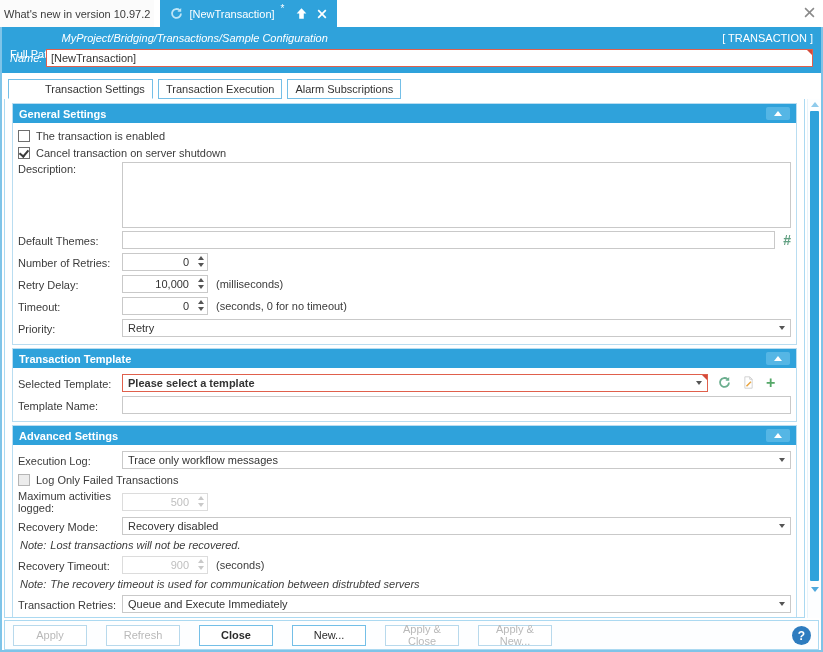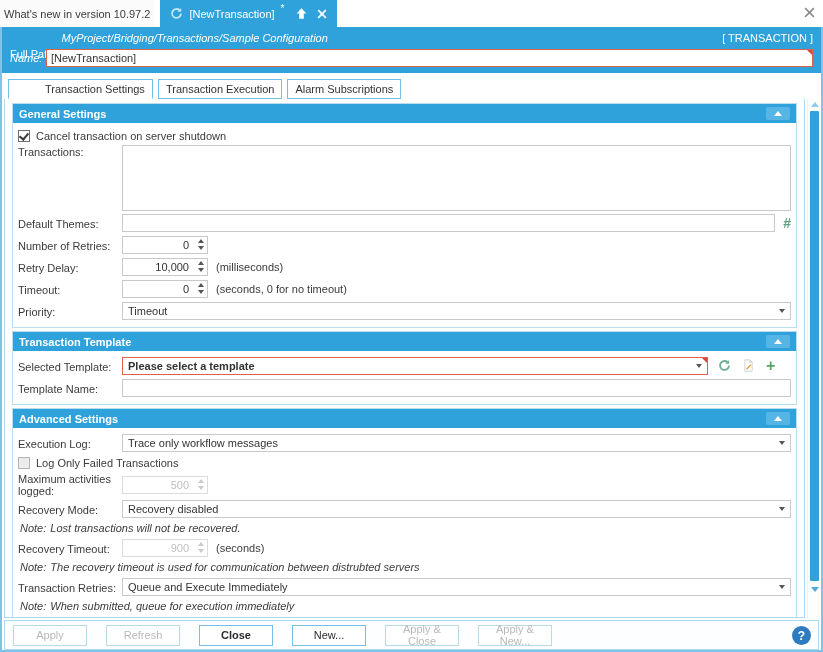--- a/index.html
+++ b/index.html
@@ -156,25 +156,29 @@
 
         <div class="section">
           <div class="section-header">
             <span>General Settings</span>
             <span class="collapse-btn">
                 <span class="collapse-arrow"></span>
               </span>
           </div>
           <div class="section-body">
             <div class="checkrow">
+              <span class="checkbox"></span>
+              <span class="checklabel">The transaction is enabled</span>
+            </div>
+            <div class="checkrow">
               <span class="checkbox checked"></span>
               <span class="checklabel">Cancel transaction on server shutdown</span>
             </div>
             <div class="row top">
-              <span class="flabel">Transactions:</span>
+              <span class="flabel">Description:</span>
               <textarea class="textarea" style=""></textarea>
             </div>
             <div class="row">
               <span class="flabel">Default Themes:</span>
               <input class="textin" value="" style="">
               <span class="hash-icon">#</span>
             </div>
             <div class="row">
               <span class="flabel">Number of Retries:</span>
               <span class="spinner">
@@ -203,21 +207,21 @@
                 <span class="spin-arrows">
                     <span class="spin-up"></span>
                     <span class="spin-down"></span>
                   </span>
               </span>
               <span class="suffix">(seconds, 0 for no timeout)</span>
             </div>
             <div class="row">
               <span class="flabel">Priority:</span>
               <span class="dropdown">
-                <span class="dd-val">Timeout</span>
+                <span class="dd-val">Retry</span>
                 <span class="dd-arrow"></span>
               </span>
             </div>
           </div>
         </div>
 
         <div class="section">
           <div class="section-header">
             <span>Transaction Template</span>
             <span class="collapse-btn">

